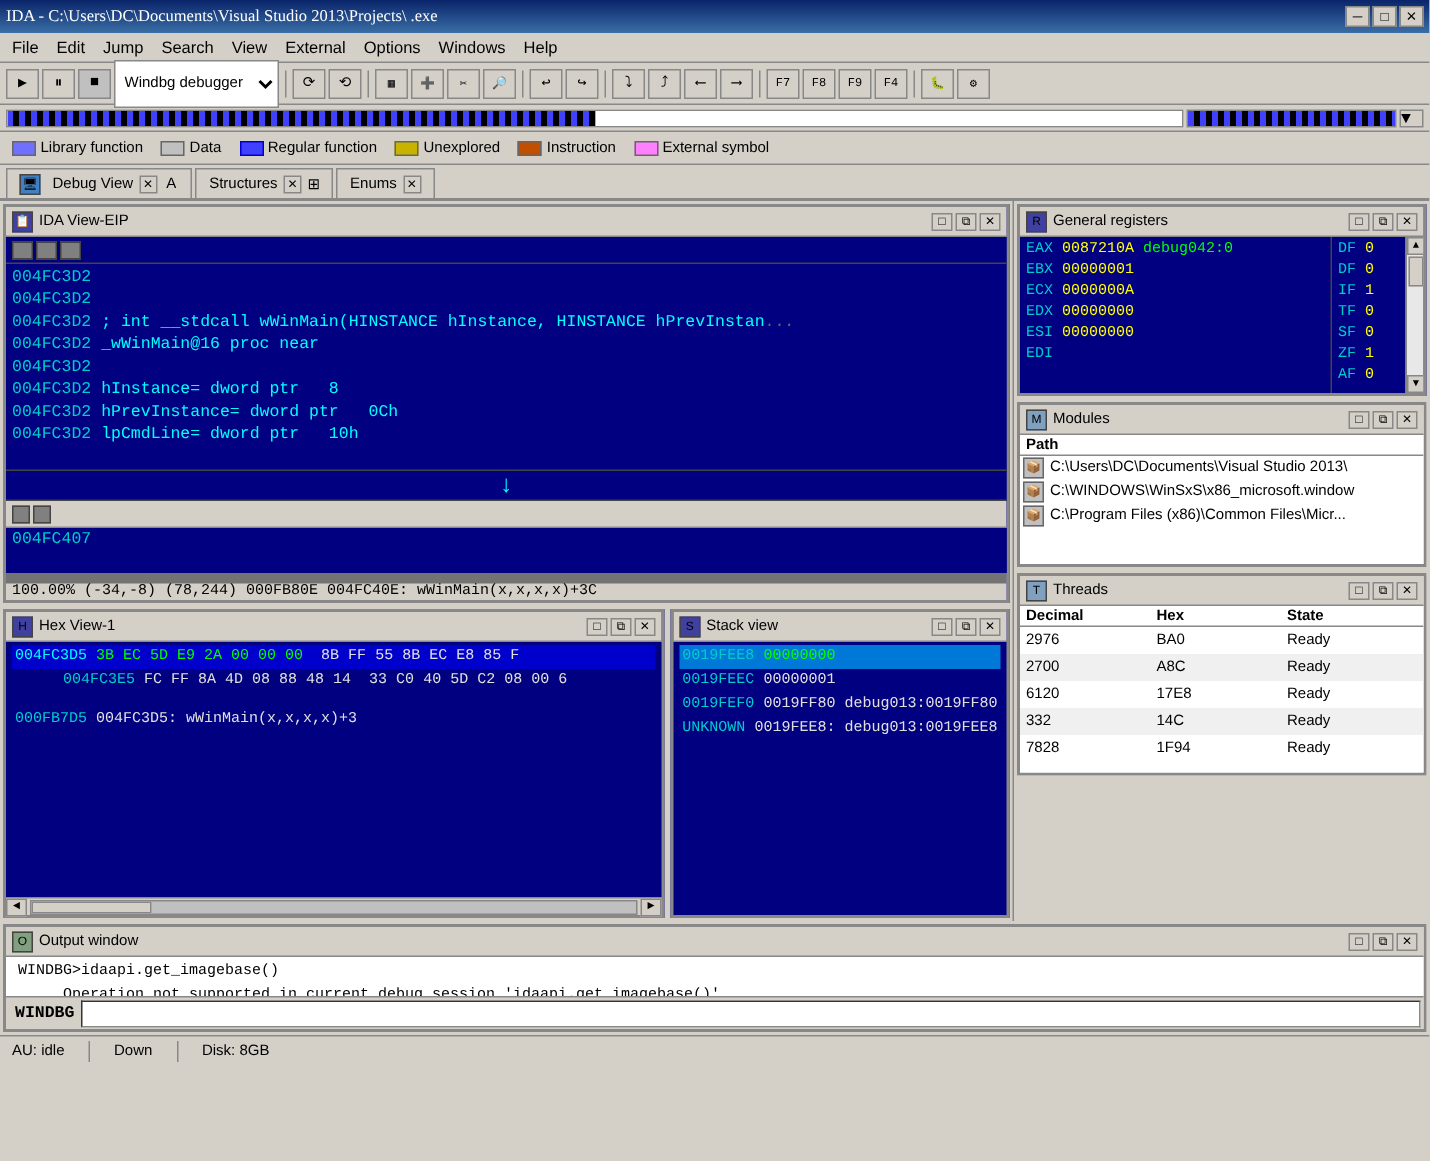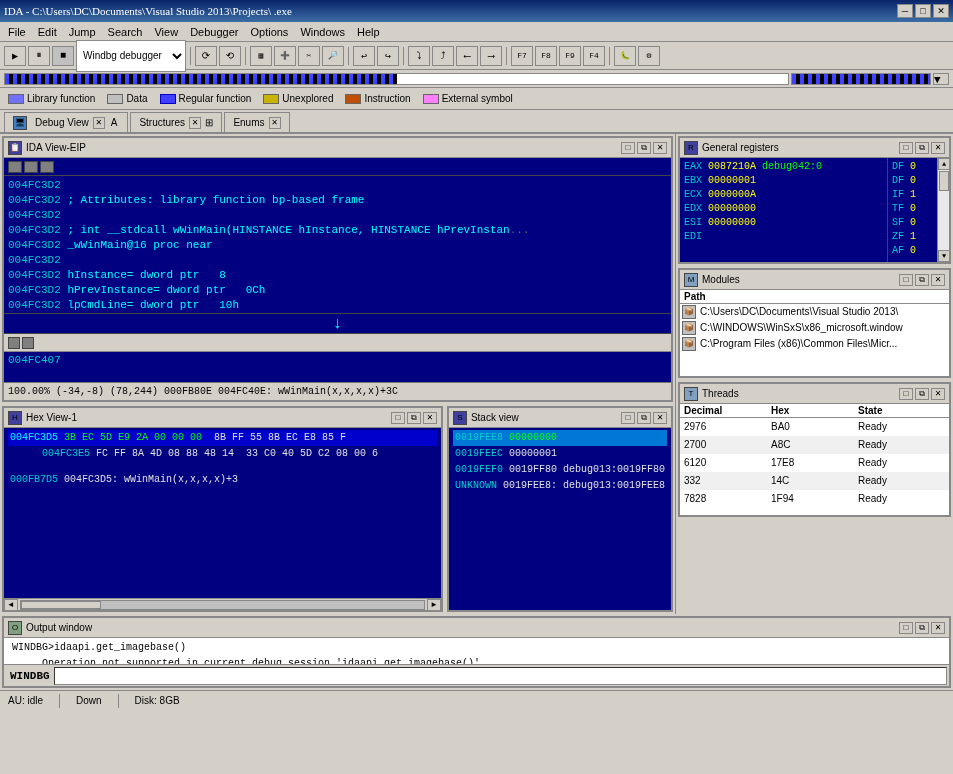--- a/index.html
+++ b/index.html
@@ -58,21 +58,21 @@
     <span>✕</span>
   </div>
 </div>
 
 <div id="menu-bar">
   <span>File</span>
   <span>Edit</span>
   <span>Jump</span>
   <span>Search</span>
   <span>View</span>
-  <span>Debugger</span>
+  <span>External</span>
   <span>Options</span>
   <span>Windows</span>
   <span>Help</span>
 </div>
 
 <div id="toolbar">
   <div class="toolbar-btn">▶</div>
   <div class="toolbar-btn">⏸</div>
   <div class="toolbar-btn" style="background:#c0c0c0;">■</div>
   <select class="toolbar-dropdown">
@@ -175,21 +175,20 @@
       </div>
 
       <div style="background:#000080;height:18px;display:flex;align-items:center;padding:2px 4px;gap:2px;border-bottom:1px solid #444;">
         <div style="width:14px;height:12px;background:#808080;border:1px solid #444;"></div>
         <div style="width:14px;height:12px;background:#808080;border:1px solid #444;"></div>
         <div style="width:14px;height:12px;background:#808080;border:1px solid #444;"></div>
       </div>
 
       <div style="flex:1;background:#000080;color:#00ffff;font-family:'Courier New',monospace;font-size:11px;padding:2px 4px;overflow:hidden;display:flex;flex-direction:column;">
         <div class="ida-line"><span style="color:#00cccc;">004FC3D2</span>&nbsp;</div>
-        <div class="ida-line"><span style="color:#00cccc;">004FC3D2</span>&nbsp;<span style="color:#00ffff;">; Attributes: library function bp-based frame</span></div>
         <div class="ida-line"><span style="color:#00cccc;">004FC3D2</span>&nbsp;</div>
         <div class="ida-line"><span style="color:#00cccc;">004FC3D2</span>&nbsp;<span style="color:#00ffff;">; int __stdcall wWinMain(HINSTANCE hInstance, HINSTANCE hPrevInstan</span><span style="color:#666;">...</span></div>
         <div class="ida-line"><span style="color:#00cccc;">004FC3D2</span>&nbsp;<span style="color:#00ffff;">_wWinMain@16 proc near</span></div>
         <div class="ida-line"><span style="color:#00cccc;">004FC3D2</span>&nbsp;</div>
         <div class="ida-line"><span style="color:#00cccc;">004FC3D2</span>&nbsp;<span style="color:#00ffff;">hInstance= dword ptr &nbsp; 8</span></div>
         <div class="ida-line"><span style="color:#00cccc;">004FC3D2</span>&nbsp;<span style="color:#00ffff;">hPrevInstance= dword ptr &nbsp; 0Ch</span></div>
         <div class="ida-line"><span style="color:#00cccc;">004FC3D2</span>&nbsp;<span style="color:#00ffff;">lpCmdLine= dword ptr &nbsp; 10h</span></div>
 
       </div>
 
@@ -200,21 +199,21 @@
       <div style="background:#000080;border-top:1px solid #444;">
         <div style="background:#d4d0c8;border-bottom:1px solid #888;height:18px;display:flex;align-items:center;padding:0 4px;font-size:10px;font-family:Arial,sans-serif;gap:2px;">
           <div style="width:12px;height:12px;background:#808080;border:1px solid #444;"></div>
           <div style="width:12px;height:12px;background:#808080;border:1px solid #444;"></div>
         </div>
         <div style="height:30px;background:#000080;color:#00cccc;font-family:'Courier New',monospace;font-size:11px;padding:2px 4px;">
           <div>004FC407</div>
         </div>
       </div>
 
-      <div style="background:#d4d0c8;height:18px;display:flex;align-items:center;padding:0 4px;font-family:'Courier New',monospace;font-size:10px;border-top:1px solid #737373;">
+      <div style="background:#d4d0c8;height:18px;display:flex;align-items:center;padding:0 4px;font-family:'Courier New',monospace;font-size:10px;border-top:7px solid #737373;">
         <span>100.00% (-34,-8) (78,244) 000FB80E 004FC40E: wWinMain(x,x,x,x)+3C</span>
       </div>
     </div>
 
     <div style="display:flex;height:210px;">
 
       <div style="width:470px;border:2px solid #888;margin:2px;background:#000080;display:flex;flex-direction:column;">
         <div style="background:#d4d0c8;border-bottom:1px solid #888;height:20px;display:flex;align-items:center;justify-content:space-between;padding:0 4px;font-family:Arial,sans-serif;font-size:10px;">
           <div style="display:flex;align-items:center;gap:4px;">
             <div style="width:14px;height:14px;background:#4040a0;border:1px solid #444;font-size:8px;display:flex;align-items:center;justify-content:center;">H</div>

